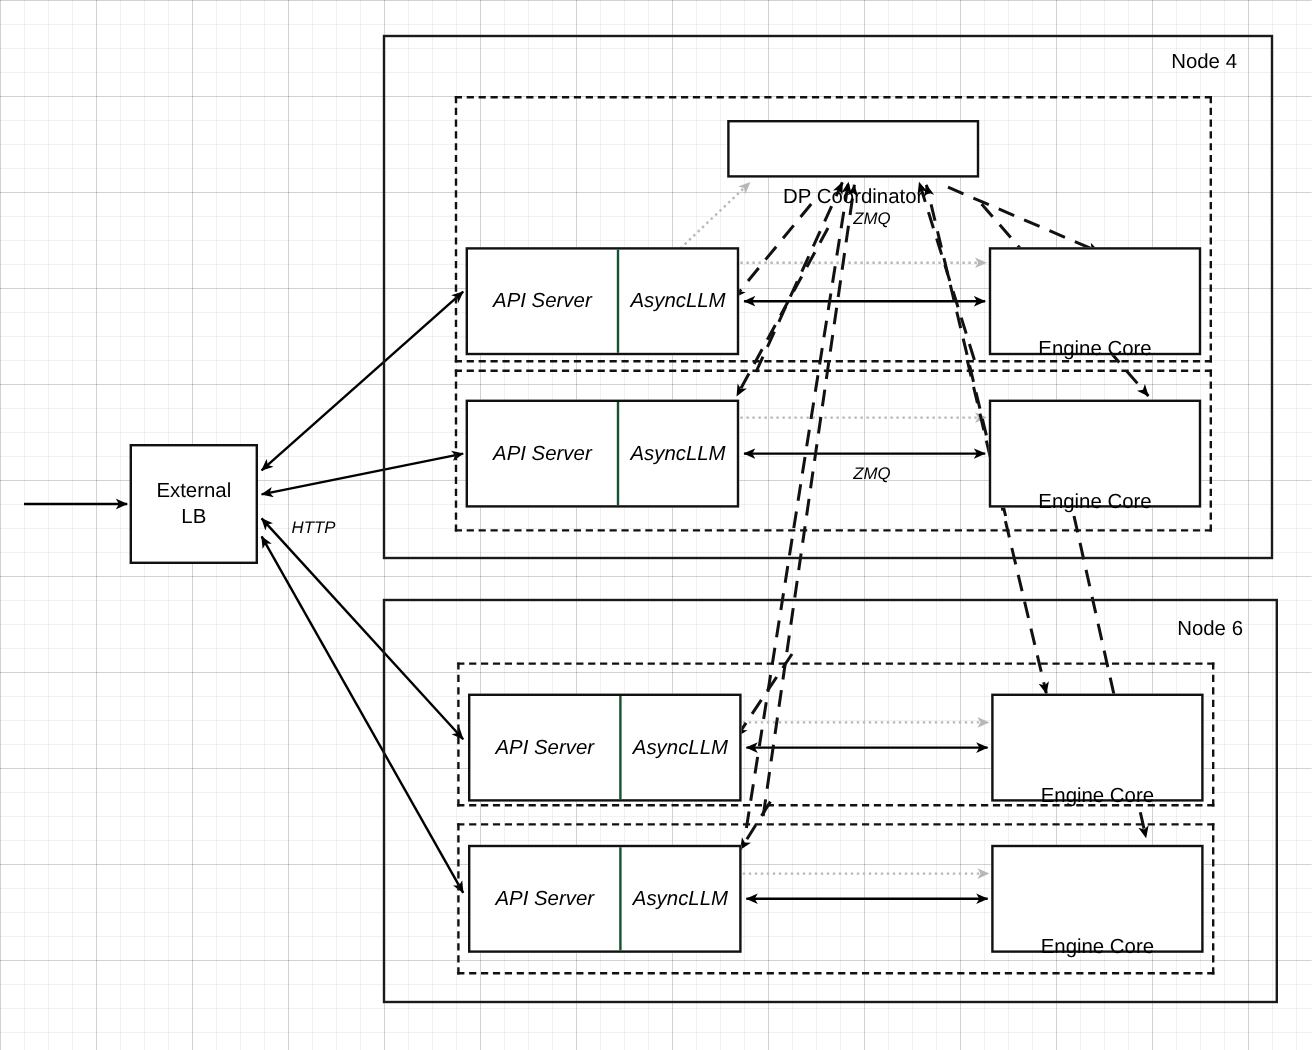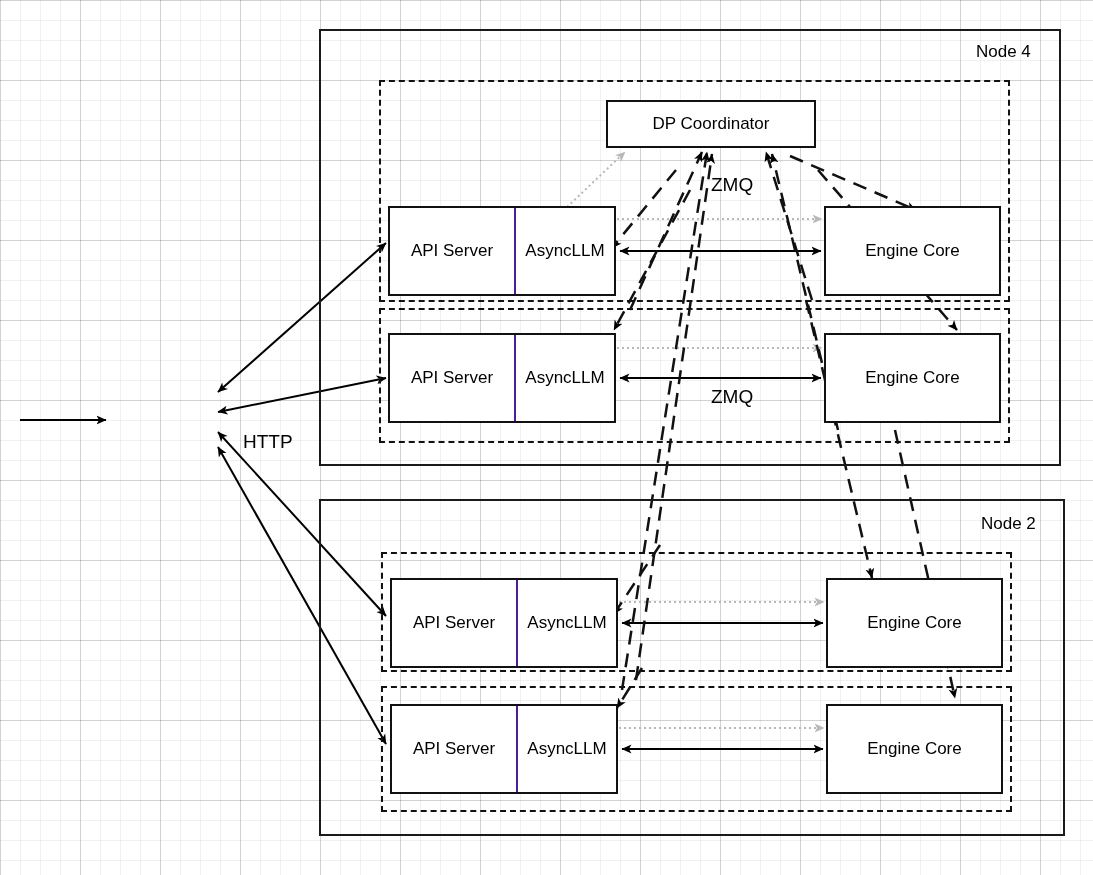--- a/index.html
+++ b/index.html
@@ -19,27 +19,27 @@
       linear-gradient(to right, rgba(0,0,0,0.13) 1px, transparent 1px),
       linear-gradient(to bottom, rgba(0,0,0,0.13) 1px, transparent 1px);
     background-size:20px 20px, 20px 20px, 80px 80px, 80px 80px;
     background-position:0 0, 0 0, 0 0, 0 0;
   }
   svg.layer{position:absolute;left:0;top:0;width:1093px;height:875px;}
   .nodebox{position:absolute;border:2px solid #1a1a1a;background:transparent;box-sizing:border-box;}
   .groupbox{position:absolute;border:2.5px dashed #111;background:transparent;box-sizing:border-box;}
   .solidbox{position:absolute;border:2px solid #111;background:#ffffff;box-sizing:border-box;}
   .splitbox{position:absolute;display:flex;border:2px solid #111;background:#ffffff;box-sizing:border-box;}
-  .splitbox .half{display:flex;align-items:center;justify-content:center;font-size:17px;color:#000;}
+  .splitbox .half{display:flex;align-items:center;justify-content:center;font-size:17px;color:#000;font-style:italic;}
   .splitbox .half.left{flex:0 0 124px;}
-  .splitbox .half.right{flex:1 1 auto;border-left:2px solid #4c1d95;}
+  .splitbox .half.right{flex:1 1 auto;border-left:2px solid #14532d;}
   .boxlabel{display:flex;align-items:center;justify-content:center;width:100%;height:100%;
-            font-size:17px;color:#000;text-align:center;line-height:1.25;}
+            font-size:17px;color:#000;text-align:center;line-height:1.25;margin-top:40px;}
   .nodetag{position:absolute;font-size:17px;color:#000;}
-  .edgelabel{position:absolute;font-size:19px;color:#000;background:transparent;}
+  .edgelabel{position:absolute;font-size:14px;color:#000;background:transparent;font-style:italic;}
   .lbbox{position:absolute;border:2px solid #111;background:#fff;box-sizing:border-box;
          display:flex;align-items:center;justify-content:center;text-align:center;
          font-size:17px;line-height:1.3;}
 </style>
 </head>
 <body>
 
 <div id="canvas">
 
   <svg class="layer" viewBox="0 0 1093 875">
@@ -128,21 +128,21 @@
     <div class="half right">AsyncLLM</div>
   </div>
 
   <div class="solidbox" style="left:824px;top:333px;width:177px;height:90px;">
     <div class="boxlabel">Engine Core</div>
   </div>
 
   <div class="edgelabel" style="left:711px;top:386px;">ZMQ</div>
 
   <div class="nodebox" style="left:319px;top:499px;width:746px;height:337px;"></div>
-  <div class="nodetag" style="left:981px;top:514px;">Node 2</div>
+  <div class="nodetag" style="left:981px;top:514px;">Node 6</div>
 
   <div class="groupbox" style="left:381px;top:552px;width:631px;height:120px;"></div>
 
   <div class="splitbox" style="left:390px;top:578px;width:228px;height:90px;">
     <div class="half left">API Server</div>
     <div class="half right">AsyncLLM</div>
   </div>
 
   <div class="solidbox" style="left:826px;top:578px;width:177px;height:90px;">
     <div class="boxlabel">Engine Core</div>
@@ -152,16 +152,22 @@
 
   <div class="splitbox" style="left:390px;top:704px;width:228px;height:90px;">
     <div class="half left">API Server</div>
     <div class="half right">AsyncLLM</div>
   </div>
 
   <div class="solidbox" style="left:826px;top:704px;width:177px;height:90px;">
     <div class="boxlabel">Engine Core</div>
   </div>
 
+  <div class="lbbox" style="left:108px;top:370px;width:107px;height:100px;">
+    <div>
+      <div>External</div>
+      <div>LB</div>
+    </div>
+  </div>
 
   <div class="edgelabel" style="left:243px;top:431px;text-align:center;">HTTP</div>
 
 </div>
 
 </body></html>

